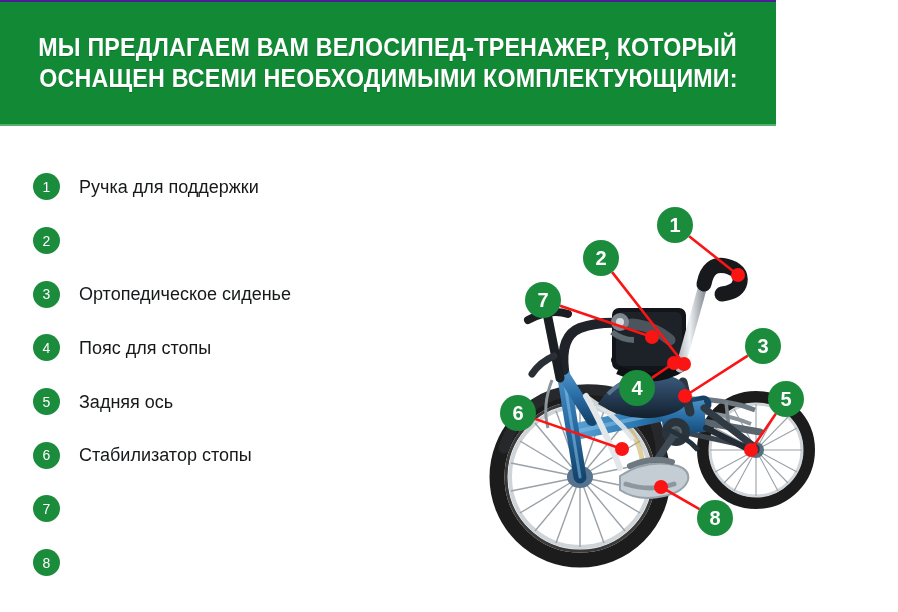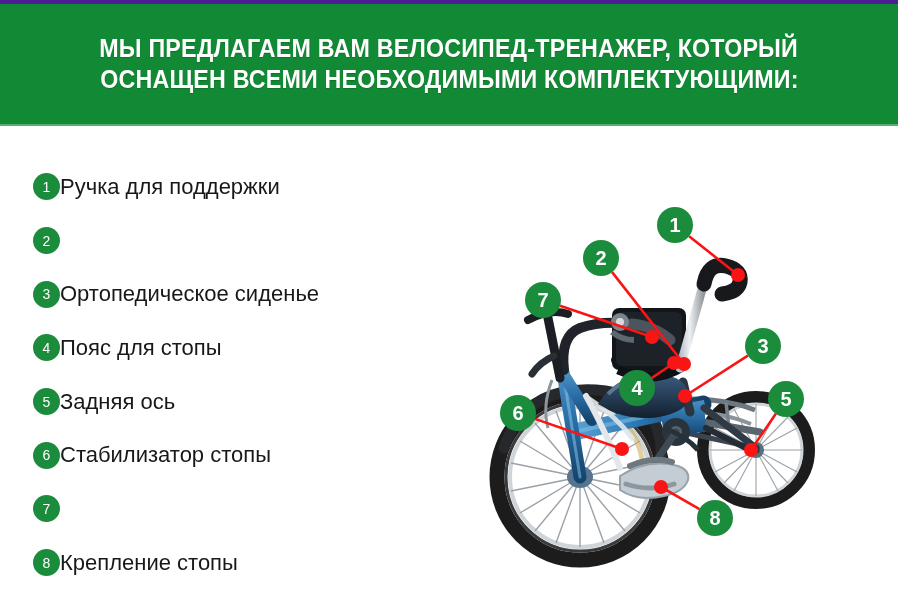--- a/index.html
+++ b/index.html
@@ -17,25 +17,25 @@
     height: 612px;
     overflow: hidden;
     background: #ffffff;
   }
 
   
   #header-banner {
     position: absolute;
     left: 0;
     top: 0;
-    width: 898px;
+    width: 776px;
     height: 126px;
     background: #128a35;
     box-sizing: border-box;
-    border-top: 4px solid #4c1d95;
+    border-top: 2px solid #4c1d95;
     border-bottom: 2px solid #54b06a;
     display: flex;
     flex-direction: column;
     align-items: center;
     justify-content: center;
   }
   .header-line {
     color: #ffffff;
     font-weight: 700;
     font-size: 25px;
@@ -67,22 +67,23 @@
     background: #1a8c3c;
     color: #ffffff;
     font-size: 14px;
     font-weight: 400;
     display: flex;
     align-items: center;
     justify-content: center;
     line-height: 1;
   }
   .feature-label {
+    margin-left: 19px;
     color: #16181a;
-    font-size: 22px;
+    font-size: 18px;
     line-height: 24px;
     white-space: nowrap;
   }
 
   
   #illustration {
     position: absolute;
     left: 468px;
     top: 132px;
     width: 430px;
@@ -153,21 +154,20 @@
     </div>
     <div class="feature-row">
       <span class="feature-badge">6</span>
       <span class="feature-label">Стабилизатор стопы</span>
     </div>
     <div class="feature-row">
       <span class="feature-badge">7</span>
     </div>
     <div class="feature-row">
       <span class="feature-badge">8</span>
-      <span class="feature-label">Крепление стопы</span>
     </div>
   </div>
 
   <div id="illustration">
 
     <svg id="bike-figure" viewBox="0 0 430 480">
       <defs>
         <linearGradient id="frameBlue" x1="0" y1="0" x2="0" y2="1">
           <stop offset="0%" stop-color="#4a8fc4"></stop>
           <stop offset="45%" stop-color="#2b6fa8"></stop>

